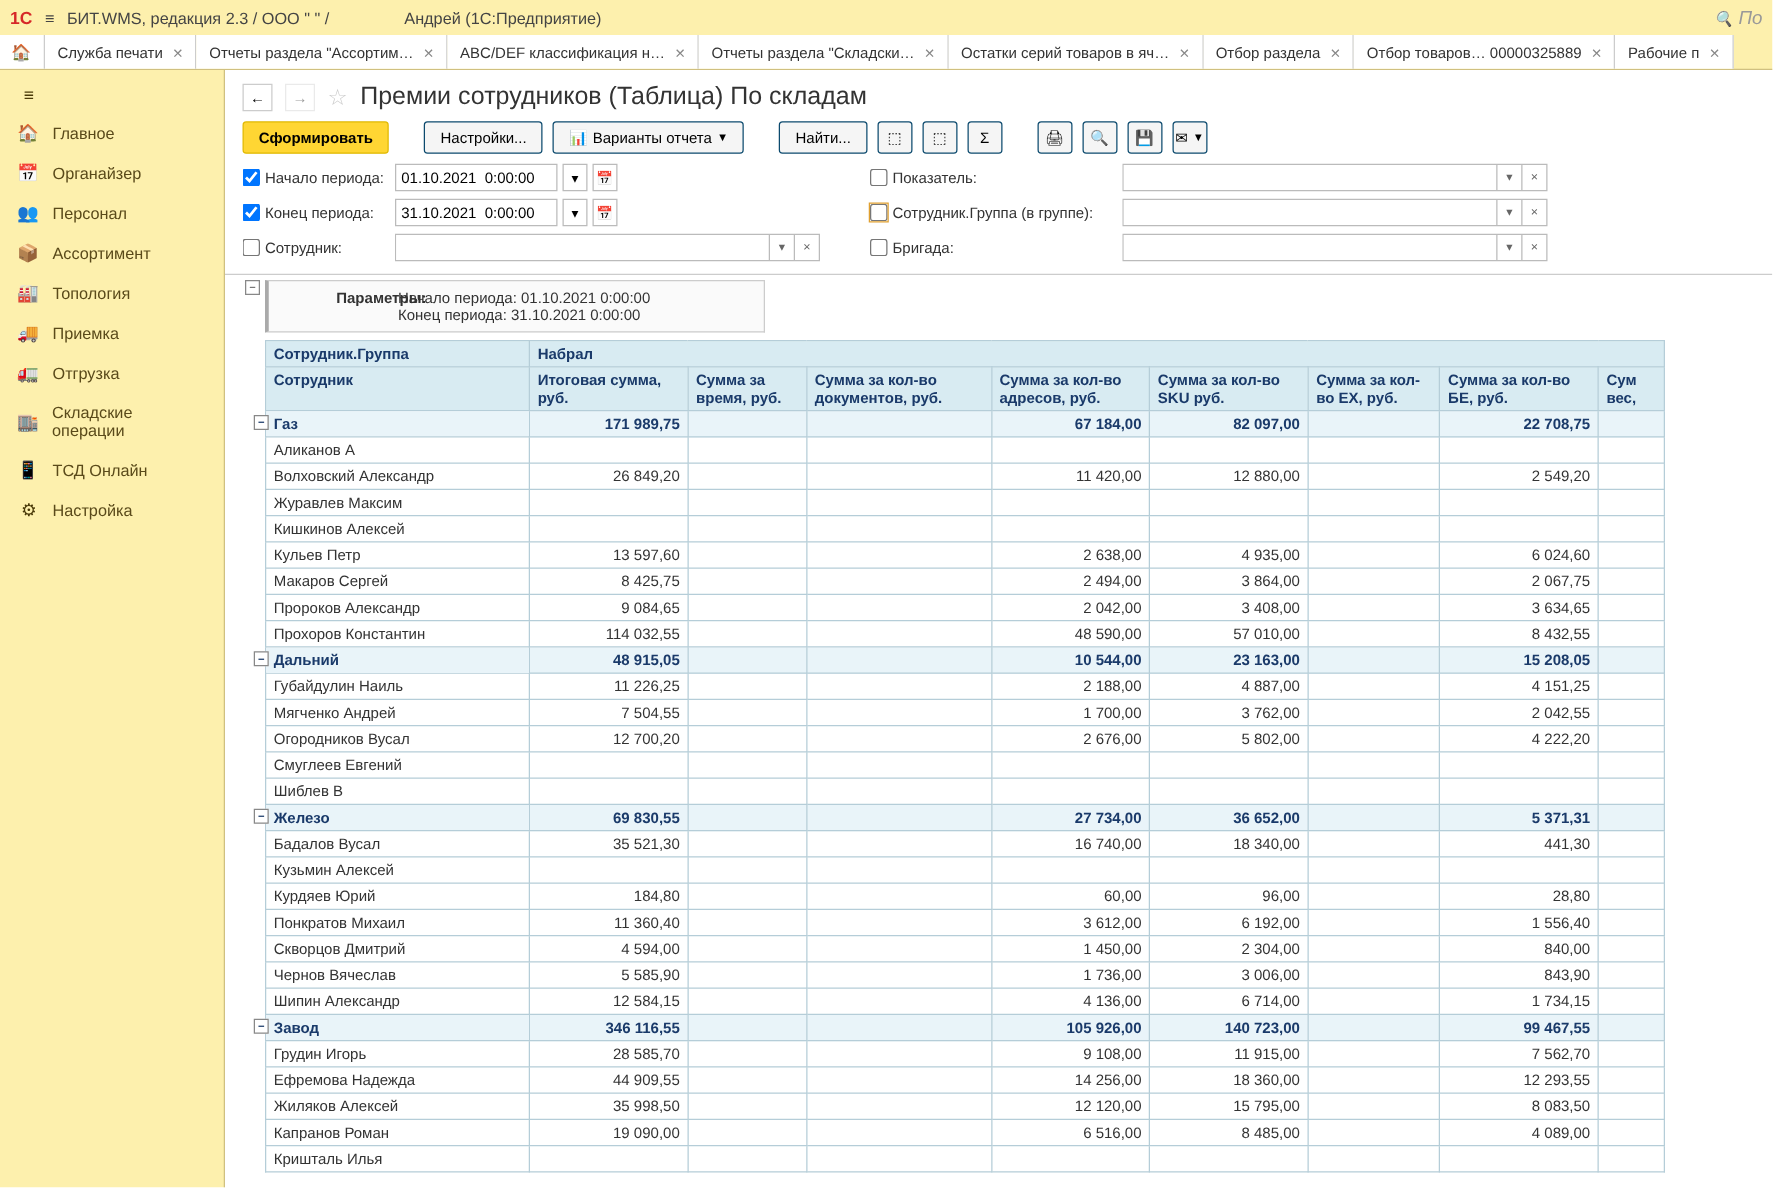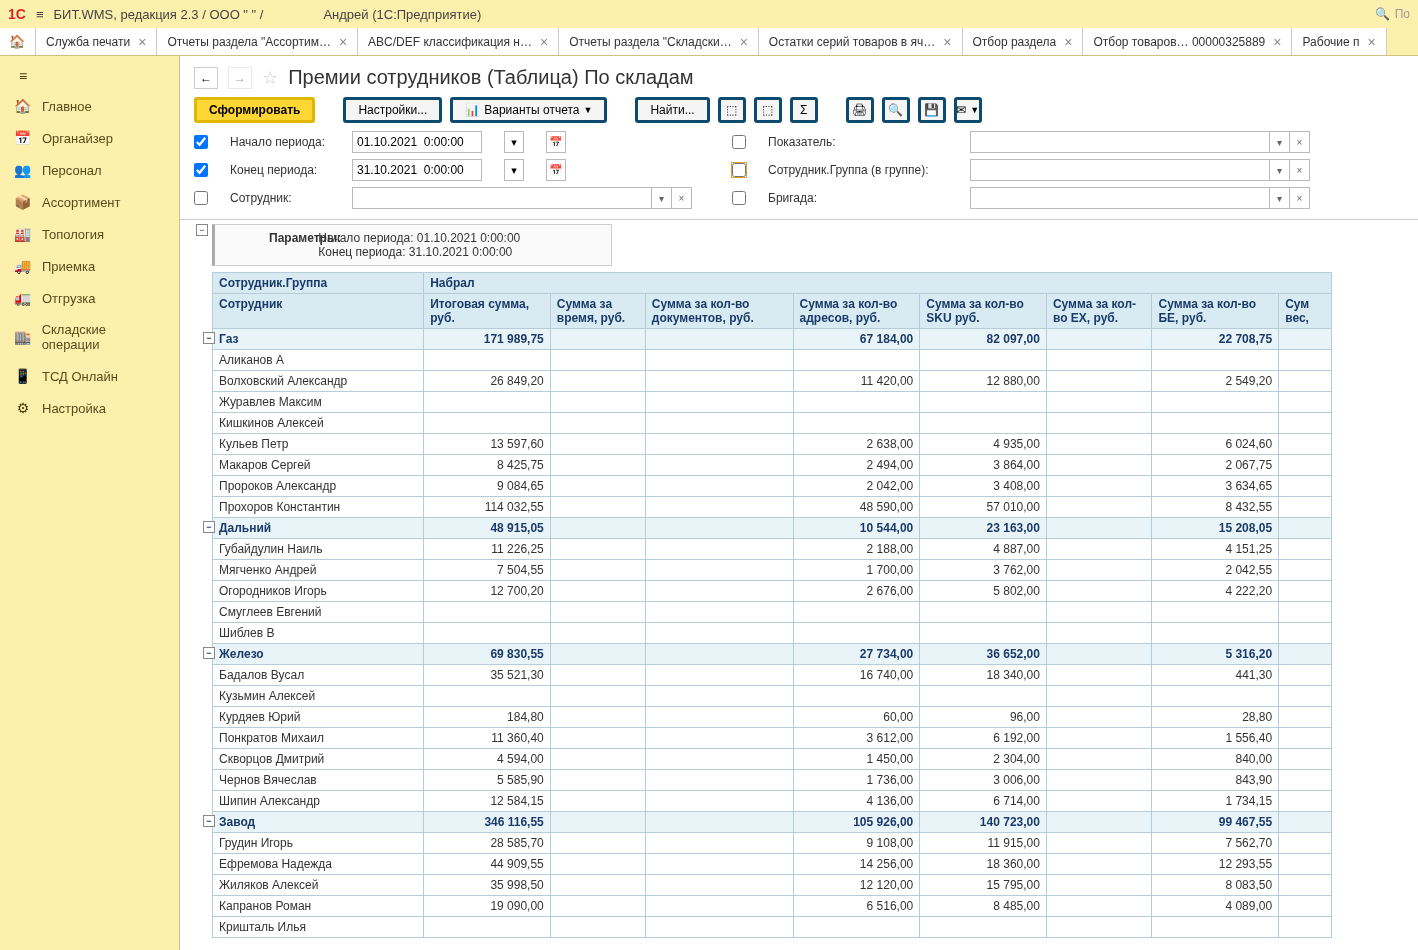--- a/index.html
+++ b/index.html
@@ -2,21 +2,21 @@
 <html><head>
 <meta charset="utf-8">
 <style>
 * { box-sizing: border-box; margin: 0; padding: 0; font-family: Arial, sans-serif; }
 body { background: #fff; font-size: 13px; color: #333; overflow: hidden; }
 
 .title-bar { background: #fdf0ad; height: 28px; display: flex; align-items: center; padding: 0 8px; gap: 10px; font-size: 13px; color: #444; }
 .title-bar .logo { color: #d62828; font-weight: bold; font-size: 14px; }
 .title-bar .hamburger { cursor: pointer; }
 .title-bar .spacer { flex: 1; }
-.search-box { color: #999; font-size: 12px; }
+.search-box { color: #999; font-size: 15px; font-style: italic; }
 .search-box::before { content: "🔍"; margin-right: 4px; font-size: 12px; }
 
 .tab-bar { background: #fdf0ad; border-bottom: 1px solid #d0c080; display: flex; height: 28px; align-items: stretch; }
 .tab-home { width: 36px; display: flex; align-items: center; justify-content: center; background: #fff; border-right: 1px solid #ccc; }
 .tab { background: #fff; border-right: 1px solid #ccc; padding: 0 10px; display: flex; align-items: center; gap: 8px; font-size: 12px; color: #333; white-space: nowrap; cursor: pointer; }
 .tab .close { color: #888; cursor: pointer; font-size: 14px; }
 
 .main-area { display: flex; height: calc(100vh - 56px); }
 
 .sidebar { width: 180px; background: #fdf0ad; border-right: 1px solid #d0c080; padding-top: 6px; }
@@ -25,28 +25,28 @@
 .side-item.burger { padding: 6px 14px; }
 
 .content { flex: 1; display: flex; flex-direction: column; overflow: hidden; }
 
 .page-header { display: flex; align-items: center; gap: 10px; padding: 10px 14px 8px 14px; }
 .nav-btn { width: 24px; height: 22px; border: 1px solid #ccc; background: #fff; cursor: pointer; font-size: 12px; display: flex; align-items: center; justify-content: center; }
 .star { color: #ccc; font-size: 18px; cursor: pointer; }
 .page-title { font-size: 20px; color: #333; }
 
 .toolbar { display: flex; align-items: center; gap: 8px; padding: 0 14px 8px 14px; flex-wrap: wrap; }
-.btn { border: 3px solid #0c4a6e; background: #f5f5f5; padding: 4px 12px; font-size: 12px; cursor: pointer; border-radius: 3px; height: 26px; display: flex; align-items: center; gap: 4px; }
+.btn { border: 1px solid #0c4a6e; background: #f5f5f5; padding: 4px 12px; font-size: 12px; cursor: pointer; border-radius: 3px; height: 26px; display: flex; align-items: center; gap: 4px; }
 .btn-primary { background: #ffd633; border-color: #e0b800; font-weight: bold; }
 .btn-icon { width: 28px; padding: 0; justify-content: center; }
 .btn-group-sep { width: 12px; }
 
 .filters { display: flex; gap: 40px; padding: 0 14px 10px 14px; font-size: 12px; }
 .filter-col { display: flex; flex-direction: column; gap: 6px; }
-.filter-row { display: flex; align-items: center; gap: 22px; }
+.filter-row { display: flex; align-items: center; gap: 4px; }
 .chk { width: 14px; height: 14px; }
 .lbl { min-width: 100px; }
 .date-input { border: 1px solid #bbb; padding: 2px 4px; font-size: 12px; width: 130px; height: 22px; }
 .combo { border: 1px solid #bbb; height: 22px; width: 340px; display: flex; }
 .combo input { border: none; flex: 1; padding: 0 4px; font-size: 12px; }
 .combo .drop, .combo .clear { width: 20px; border-left: 1px solid #bbb; display: flex; align-items: center; justify-content: center; cursor: pointer; font-size: 10px; color: #666; }
 .small-btn { width: 20px; height: 22px; border: 1px solid #bbb; background: #fff; font-size: 11px; cursor: pointer; }
 
 .report-area { flex: 1; border-top: 1px solid #ccc; overflow: auto; padding-left: 14px; }
 .params-box { border: 1px solid #ccc; border-left: 3px solid #aaa; padding: 6px 10px; margin: 4px 0 6px 18px; font-size: 12px; display: inline-block; min-width: 400px; background: #fafafa; }
@@ -404,21 +404,21 @@
               <td class="num">7 504,55</td>
               <td class="num"></td>
               <td class="num"></td>
               <td class="num">1 700,00</td>
               <td class="num">3 762,00</td>
               <td class="num"></td>
               <td class="num">2 042,55</td>
               <td class="num"></td>
             </tr>
             <tr class="detail">
-              <td class="col-name">Огородников Игорь</td>
+              <td class="col-name">Огородников Вусал</td>
               <td class="num">12 700,20</td>
               <td class="num"></td>
               <td class="num"></td>
               <td class="num">2 676,00</td>
               <td class="num">5 802,00</td>
               <td class="num"></td>
               <td class="num">4 222,20</td>
               <td class="num"></td>
             </tr>
             <tr class="detail">
@@ -444,21 +444,21 @@
               <td class="num"></td>
             </tr>
             <tr class="group">
               <td class="col-name" style="position: relative;"><span class="tree-toggle">−</span>Железо</td>
               <td class="num">69 830,55</td>
               <td class="num"></td>
               <td class="num"></td>
               <td class="num">27 734,00</td>
               <td class="num">36 652,00</td>
               <td class="num"></td>
-              <td class="num">5 316,20</td>
+              <td class="num">5 371,31</td>
               <td class="num"></td>
             </tr>
             <tr class="detail">
               <td class="col-name">Бадалов Вусал</td>
               <td class="num">35 521,30</td>
               <td class="num"></td>
               <td class="num"></td>
               <td class="num">16 740,00</td>
               <td class="num">18 340,00</td>
               <td class="num"></td>

